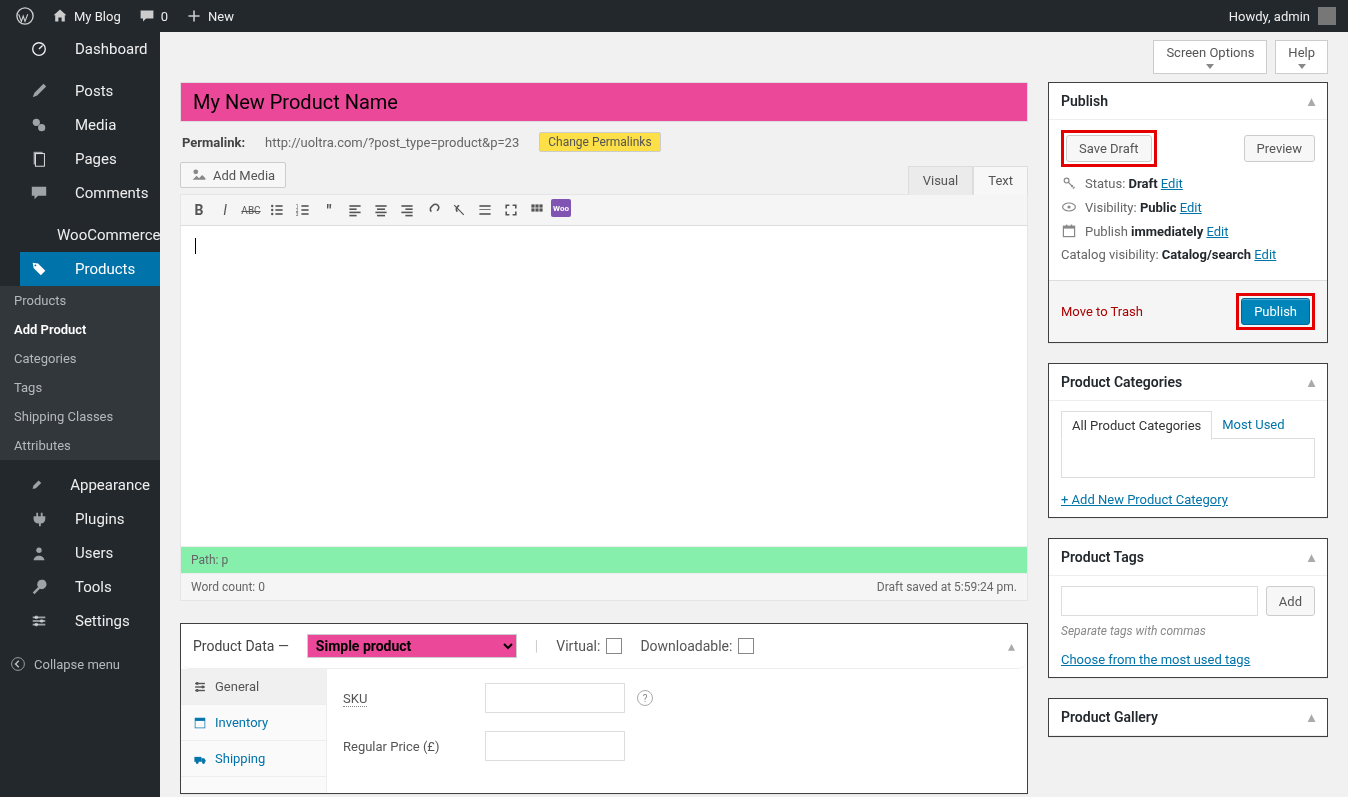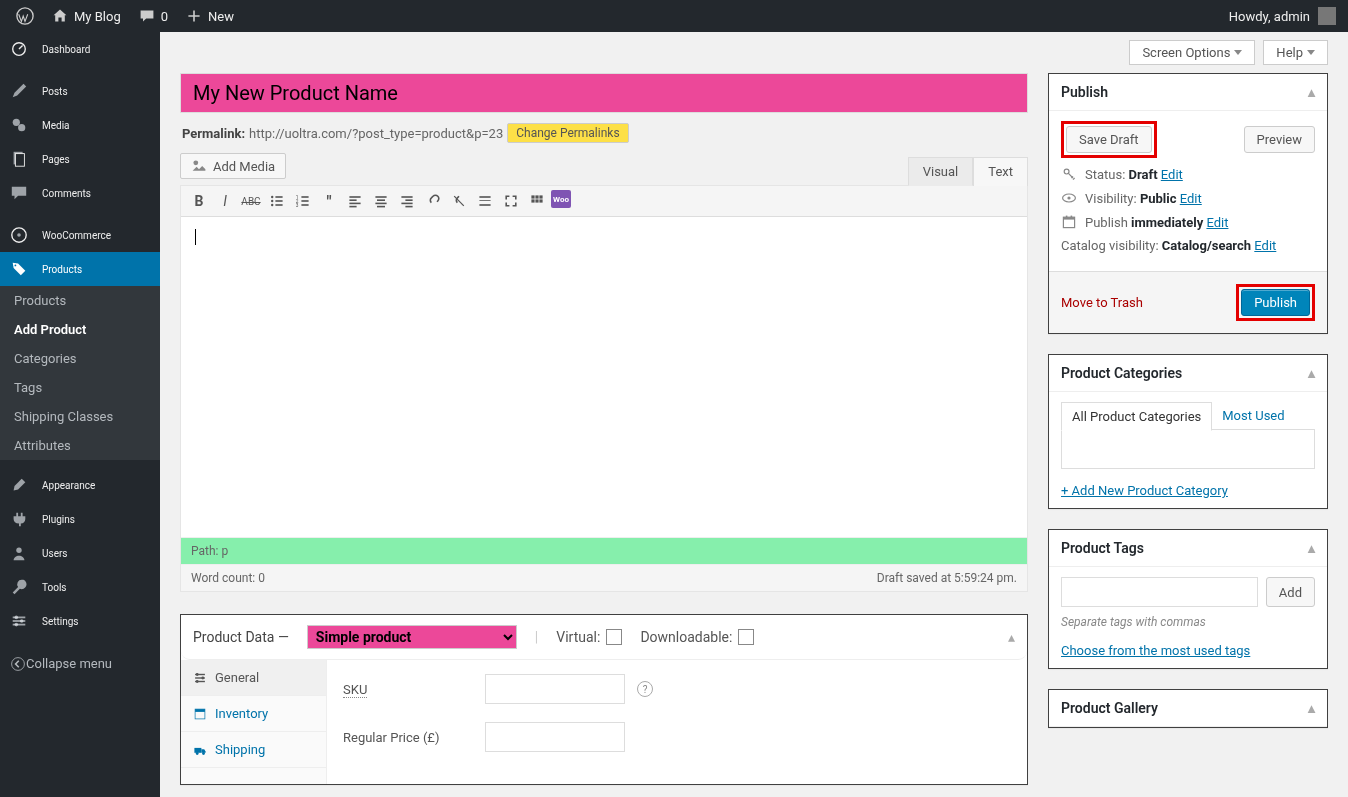--- a/index.html
+++ b/index.html
@@ -9,44 +9,44 @@
 .adminbar { background: #23282d; color: #eee; height: 32px; display: flex; align-items: center; justify-content: space-between; padding: 0 8px; font-size: 13px; }
 .adminbar-left { display: flex; align-items: center; gap: 2px; }
 .adminbar-item { display: flex; align-items: center; gap: 6px; padding: 0 8px; height: 32px; color: #eee; cursor: pointer; }
 .adminbar-right { display: flex; align-items: center; gap: 8px; padding-right: 4px; }
 .avatar-sq { width: 18px; height: 18px; background: #777; }
 
 
 .wrap { display: flex; }
 .sidebar { width: 160px; background: #23282d; color: #eee; min-height: calc(100vh - 32px); }
 .sidemenu { list-style: none; }
-.sidemenu li { display: flex; align-items: center; gap: 14px; padding: 8px 10px; color: #eee; font-size: 10px; cursor: pointer; position: relative; }
+.sidemenu li { display: flex; align-items: center; gap: 27px; padding: 8px 10px; color: #eee; font-size: 15px; cursor: pointer; position: relative; margin-left: 20px; }
 .sidemenu li.current { background: #0073aa; color: #fff; }
 .sidemenu li.current::after { content: ""; position: absolute; right: -8px; top: 50%; transform: translateY(-50%); border: 8px solid transparent; border-right-color: #f1f1f1; }
 .sidemenu li.sep { height: 8px; padding: 0; }
 .submenu { list-style: none; background: #32373c; }
 .submenu li { padding: 7px 14px; font-size: 13px; color: #b4b9be; }
 .submenu li.active { color: #fff; font-weight: 600; }
 .sidemenu svg { width: 18px; height: 18px; fill: rgba(240,245,250,0.6); }
 .sidemenu li.current svg { fill: #fff; }
-.collapse { display: flex; align-items: flex-start; gap: 0; padding: 10px; color: #b4b9be; cursor: pointer; font-size: 13px; }
+.collapse { display: flex; align-items: center; gap: 8px; padding: 10px; color: #b4b9be; cursor: pointer; font-size: 13px; }
 
 
 .main { flex: 1; padding: 0 20px 40px; }
 .top-btns { display: flex; justify-content: flex-end; gap: 8px; padding: 8px 0; }
-.top-btn { background: #fff; border: 1px solid #ccc; padding: 4px 12px; font-size: 13px; color: #555; cursor: pointer; display: flex; align-items: center; gap: 4px; }
+.top-btn { background: #fff; border: 1px solid #ccc; padding: 4px 12px; font-size: 13px; color: #555; cursor: pointer; display: flex; align-items: center; gap: 4px; flex-direction: column; }
 .top-btn .caret { width: 0; height: 0; border-left: 4px solid transparent; border-right: 4px solid transparent; border-top: 5px solid #888; }
 h1.page-title { font-size: 23px; font-weight: 400; padding: 4px 0 12px; color: #23282d; }
 
 .cols { display: flex; gap: 20px; align-items: flex-start; }
 .col-main { flex: 1; }
 .col-side { width: 280px; }
 
 .title-input { width: 100%; padding: 8px 12px; font-size: 20px; border: 1px solid #ddd; background: #ec4899; height: 40px; }
-.permalink { padding: 10px 2px; font-size: 13px; color: #666; display: flex; align-items: center; gap: 4px; }
+.permalink { padding: 10px 2px; font-size: 13px; color: #666; display: flex; align-items: center; gap: 20px; }
 .permalink strong { color: #444; }
 .btn-sm { background: #fde047; border: 1px solid #ccc; padding: 2px 8px; font-size: 12px; color: #555; cursor: pointer; border-radius: 2px; }
 
 .add-media { display: inline-flex; align-items: center; gap: 6px; background: #f7f7f7; border: 1px solid #ccc; padding: 4px 10px; font-size: 13px; color: #555; cursor: pointer; border-radius: 2px; margin-bottom: 6px; }
 .editor-box { border: 1px solid #e5e5e5; background: #fff; }
 .editor-tabs { display: flex; justify-content: flex-end; margin-bottom: -1px; }
 .ed-tab { padding: 6px 14px; border: 1px solid #ddd; background: #f7f7f7; font-size: 13px; color: #555; cursor: pointer; border-bottom: none; }
 .ed-tab.active { background: #ebebeb; border-bottom: 1px solid #ebebeb; }
 .editor-head { display: flex; justify-content: space-between; align-items: flex-end; }
 .toolbar { background: #f5f5f5; border-bottom: 1px solid #ddd; padding: 4px 6px; display: flex; gap: 2px; }

